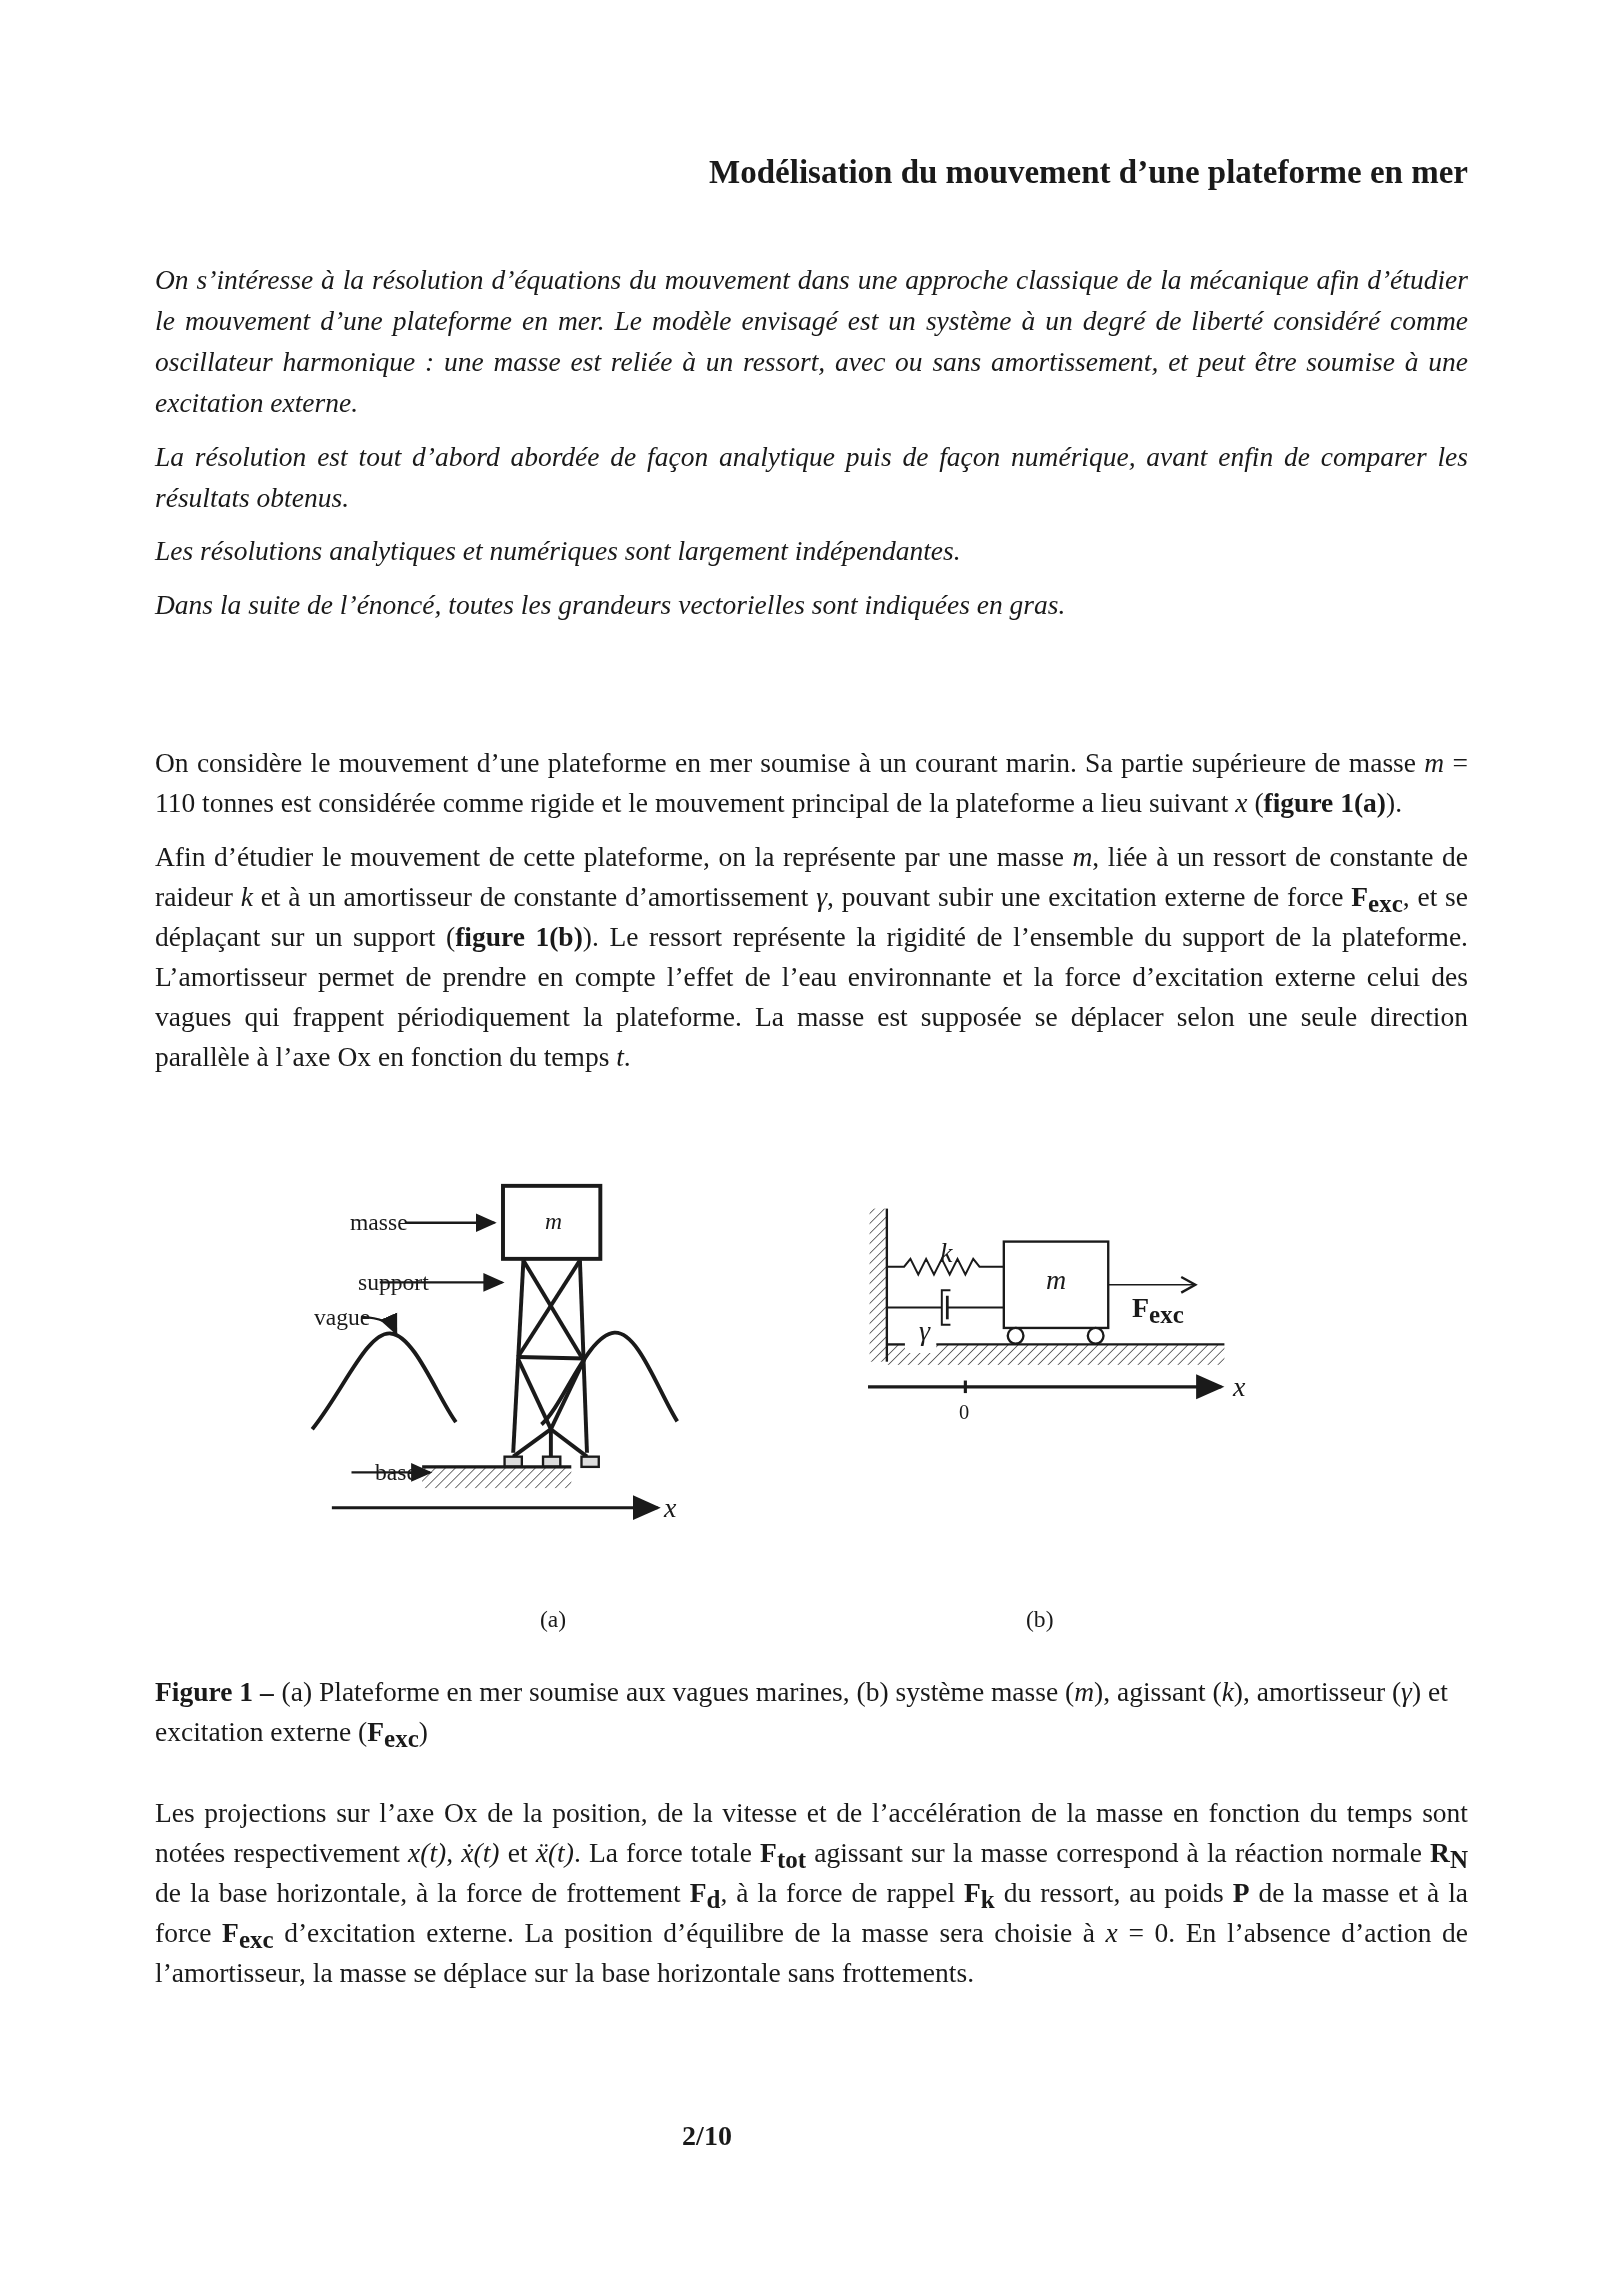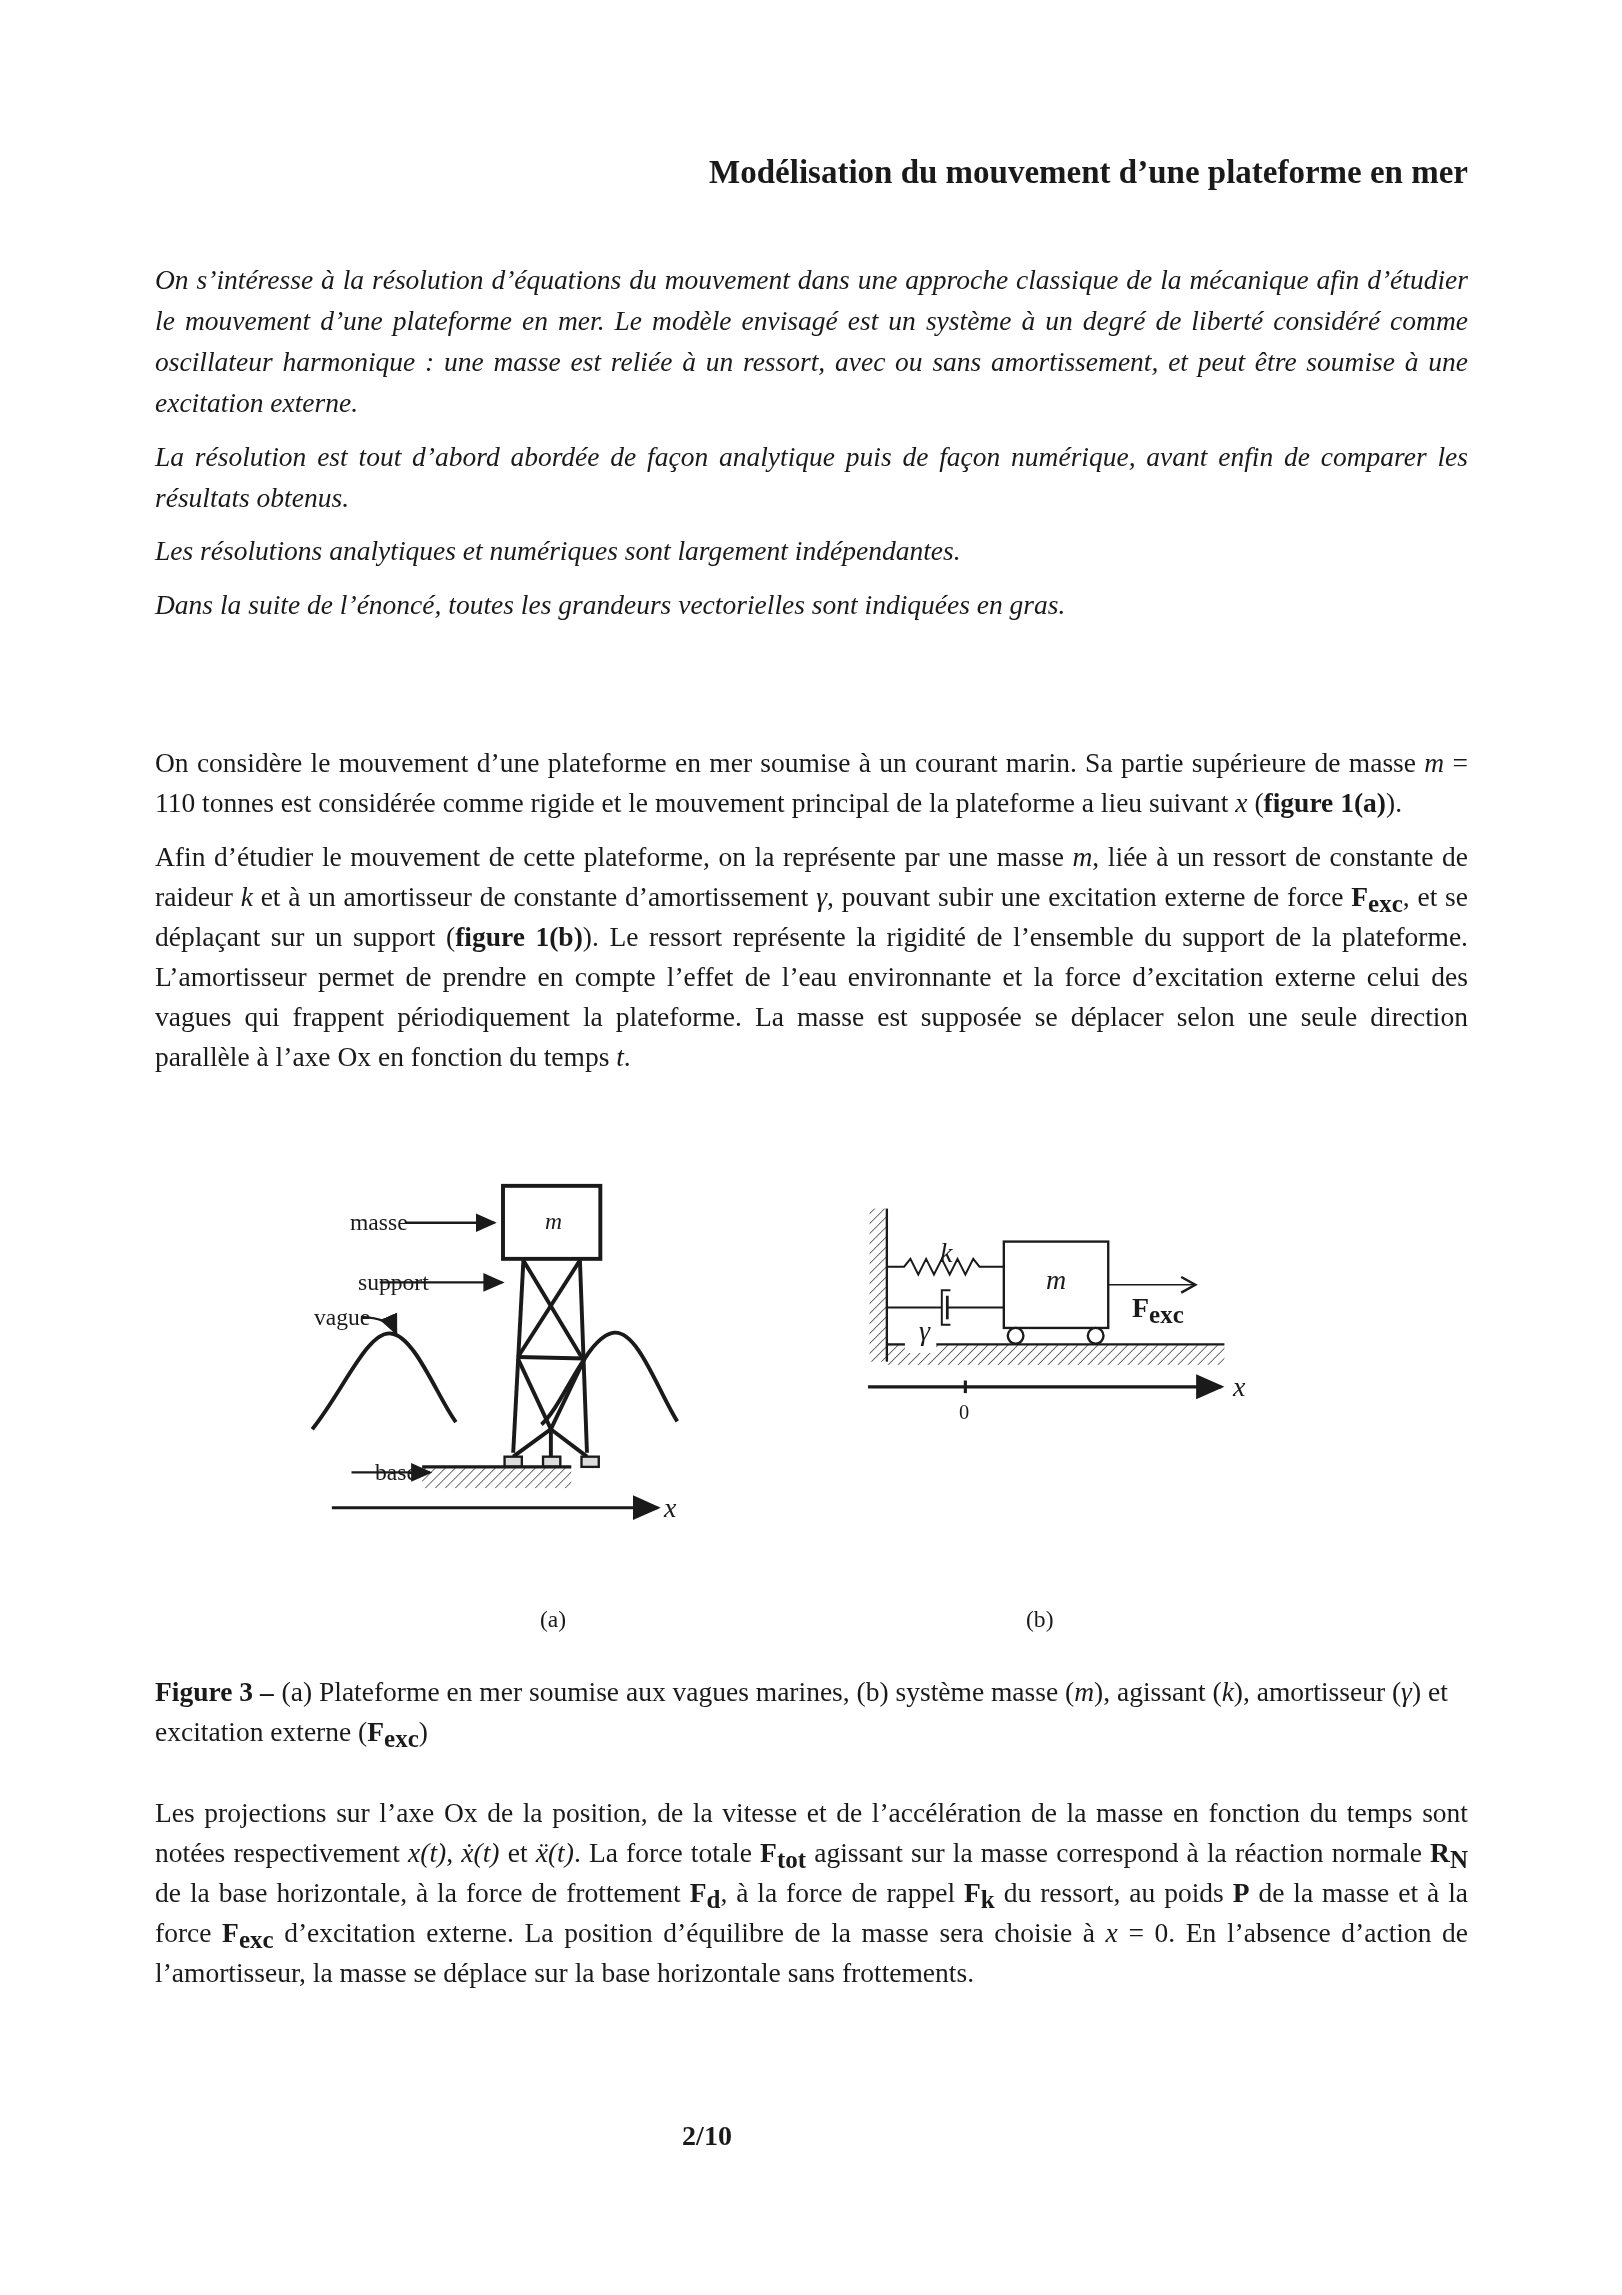--- a/index.html
+++ b/index.html
@@ -43,21 +43,21 @@
     <p>Les résolutions analytiques et numériques sont largement indépendantes.</p>
     <p>Dans la suite de l’énoncé, toutes les grandeurs vectorielles sont indiquées en gras.</p>
   </div>
 
   <div class="body-text sec1">
     <p><span>On considère le mouvement d’une plateforme en mer soumise à un courant marin. Sa partie supérieure de masse </span><span class="it">m</span><span> = 110 tonnes est considérée comme rigide et le mouvement principal de la plateforme a lieu suivant </span><span class="it">x</span><span> (</span><span class="bold">figure 1(a)</span><span>).</span></p>
     <p><span>Afin d’étudier le mouvement de cette plateforme, on la représente par une masse </span><span class="it">m</span><span>, liée à un ressort de constante de raideur </span><span class="it">k</span><span> et à un amortisseur de constante d’amortissement </span><span class="it">γ</span><span>, pouvant subir une excitation externe de force </span><span class="bold">F</span><sub class="bold">exc</sub><span>, et se déplaçant sur un support (</span><span class="bold">figure 1(b)</span><span>). Le ressort représente la rigidité de l’ensemble du support de la plateforme. L’amortisseur permet de prendre en compte l’effet de l’eau environnante et la force d’excitation externe celui des vagues qui frappent périodiquement la plateforme. La masse est supposée se déplacer selon une seule direction parallèle à l’axe Ox en fonction du temps </span><span class="it">t</span><span>.</span></p>
   </div>
 
   <div class="caption">
-    <span class="caption-label">Figure 3 –</span><span>(a) Plateforme en mer soumise aux vagues marines, (b) système masse (</span><span class="it">m</span><span>), agissant (</span><span class="it">k</span><span>), amortisseur (</span><span class="it">γ</span><span>) et excitation externe (</span><span class="bold">F</span><sub class="bold">exc</sub><span>)</span>
+    <span class="caption-label">Figure 1 –</span><span>(a) Plateforme en mer soumise aux vagues marines, (b) système masse (</span><span class="it">m</span><span>), agissant (</span><span class="it">k</span><span>), amortisseur (</span><span class="it">γ</span><span>) et excitation externe (</span><span class="bold">F</span><sub class="bold">exc</sub><span>)</span>
   </div>
 
   <div class="body-text sec3">
     <p><span>Les projections sur l’axe Ox de la position, de la vitesse et de l’accélération de la masse en fonction du temps sont notées respectivement </span><span class="it">x(t)</span><span>, </span><span class="it">ẋ(t)</span><span> et </span><span class="it">ẍ(t)</span><span>. La force totale </span><span class="bold">F</span><sub class="bold">tot</sub><span> agissant sur la masse correspond à la réaction normale </span><span class="bold">R</span><sub class="bold">N</sub><span> de la base horizontale, à la force de frottement </span><span class="bold">F</span><sub class="bold">d</sub><span>, à la force de rappel </span><span class="bold">F</span><sub class="bold">k</sub><span> du ressort, au poids </span><span class="bold">P</span><span> de la masse et à la force </span><span class="bold">F</span><sub class="bold">exc</sub><span> d’excitation externe. La position d’équilibre de la masse sera choisie à </span><span class="it">x</span><span> = 0. En l’absence d’action de l’amortisseur, la masse se déplace sur la base horizontale sans frottements.</span></p>
   </div>
 </div>
 
 <div class="figure">
   <svg class="fig-svg" width="1313" height="471" viewBox="0 0 1672 600">
     <defs>

